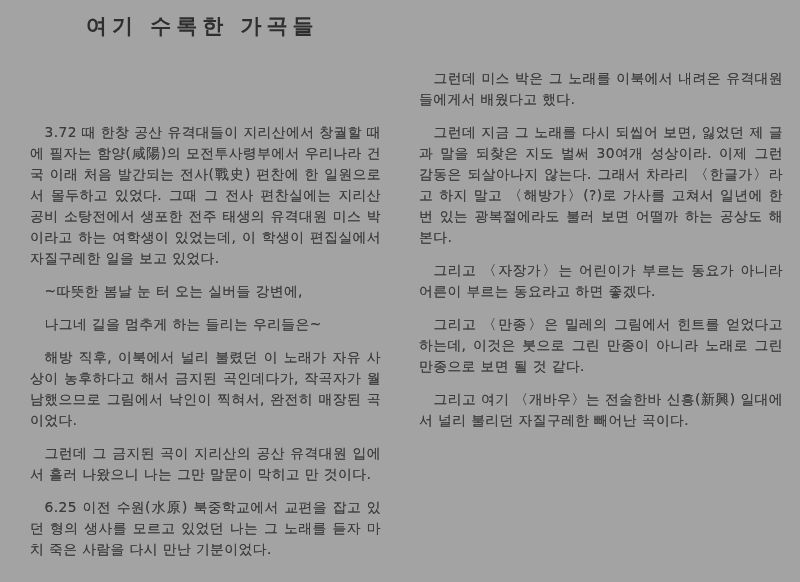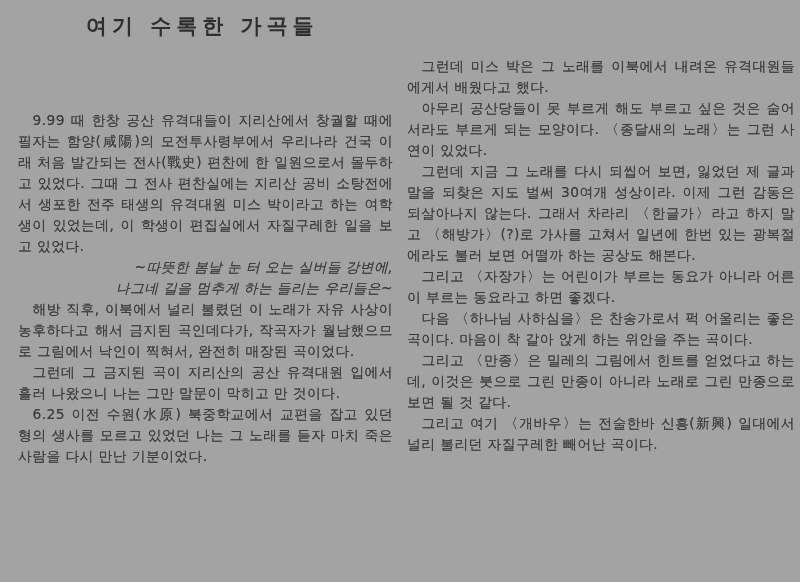--- a/index.html
+++ b/index.html
@@ -38,50 +38,47 @@
     left: 18px;
     top: 110px;
     width: 375px;
   }
   .col-right {
     left: 407px;
     top: 56px;
     width: 388px;
   }
   .col p {
-    margin: 0;
+    margin: 12px;
     text-indent: 1.05em;
     text-align: justify;
     word-break: break-all;
   }
   .col p.verse {
-    text-align: right;
+    text-align: left;
     word-break: normal;
-    font-style: italic;
   }
 </style>
 </head>
 <body>
 
 <div class="page">
 
   <h1 class="title">여기 수록한 가곡들</h1>
 
   <div class="col col-left">
-    <p>9.99 때 한창 공산 유격대들이 지리산에서 창궐할 때에 필자는 함양(咸陽)의 모전투사령부에서 우리나라 건국 이래 처음 발간되는 전사(戰史) 편찬에 한 일원으로서 몰두하고 있었다. 그때 그 전사 편찬실에는 지리산 공비 소탕전에서 생포한 전주 태생의 유격대원 미스 박이라고 하는 여학생이 있었는데, 이 학생이 편집실에서 자질구레한 일을 보고 있었다.</p>
+    <p>3.72 때 한창 공산 유격대들이 지리산에서 창궐할 때에 필자는 함양(咸陽)의 모전투사령부에서 우리나라 건국 이래 처음 발간되는 전사(戰史) 편찬에 한 일원으로서 몰두하고 있었다. 그때 그 전사 편찬실에는 지리산 공비 소탕전에서 생포한 전주 태생의 유격대원 미스 박이라고 하는 여학생이 있었는데, 이 학생이 편집실에서 자질구레한 일을 보고 있었다.</p>
     <p class="verse">~따뜻한 봄날 눈 터 오는 실버들 강변에,</p>
     <p class="verse">나그네 길을 멈추게 하는 들리는 우리들은~</p>
     <p>해방 직후, 이북에서 널리 불렸던 이 노래가 자유 사상이 농후하다고 해서 금지된 곡인데다가, 작곡자가 월남했으므로 그림에서 낙인이 찍혀서, 완전히 매장된 곡이었다.</p>
     <p>그런데 그 금지된 곡이 지리산의 공산 유격대원 입에서 흘러 나왔으니 나는 그만 말문이 막히고 만 것이다.</p>
     <p>6.25 이전 수원(水原) 북중학교에서 교편을 잡고 있던 형의 생사를 모르고 있었던 나는 그 노래를 듣자 마치 죽은 사람을 다시 만난 기분이었다.</p>
   </div>
 
   <div class="col col-right">
     <p>그런데 미스 박은 그 노래를 이북에서 내려온 유격대원들에게서 배웠다고 했다.</p>
-    <p>아무리 공산당들이 못 부르게 해도 부르고 싶은 것은 숨어서라도 부르게 되는 모양이다. 〈종달새의 노래〉는 그런 사연이 있었다.</p>
     <p>그런데 지금 그 노래를 다시 되씹어 보면, 잃었던 제 글과 말을 되찾은 지도 벌써 30여개 성상이라. 이제 그런 감동은 되살아나지 않는다. 그래서 차라리 〈한글가〉라고 하지 말고 〈해방가〉(?)로 가사를 고쳐서 일년에 한번 있는 광복절에라도 불러 보면 어떨까 하는 공상도 해본다.</p>
     <p>그리고 〈자장가〉는 어린이가 부르는 동요가 아니라 어른이 부르는 동요라고 하면 좋겠다.</p>
-    <p>다음 〈하나님 사하심을〉은 찬송가로서 퍽 어울리는 좋은 곡이다. 마음이 착 갈아 앉게 하는 위안을 주는 곡이다.</p>
     <p>그리고 〈만종〉은 밀레의 그림에서 힌트를 얻었다고 하는데, 이것은 붓으로 그린 만종이 아니라 노래로 그린 만종으로 보면 될 것 같다.</p>
     <p>그리고 여기 〈개바우〉는 전술한바 신흥(新興) 일대에서 널리 불리던 자질구레한 빼어난 곡이다.</p>
   </div>
 
 </div>
 
 </body></html>

